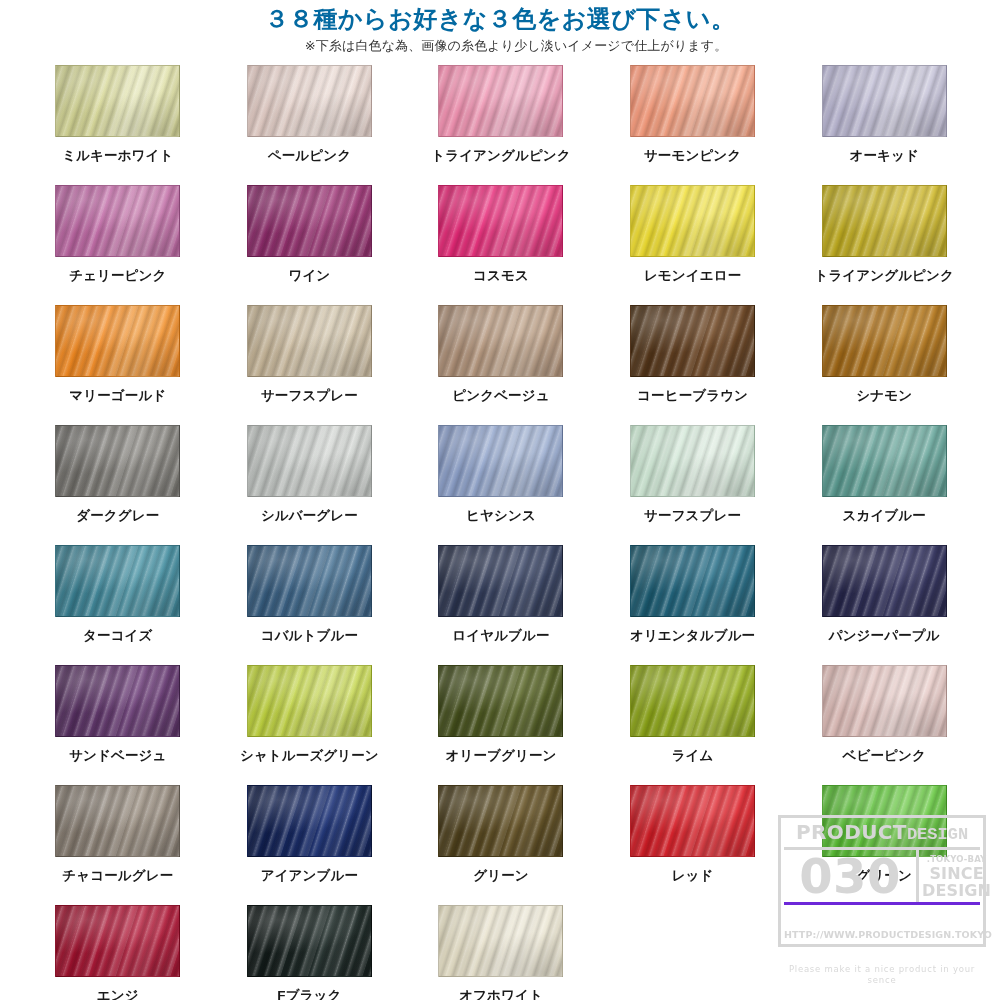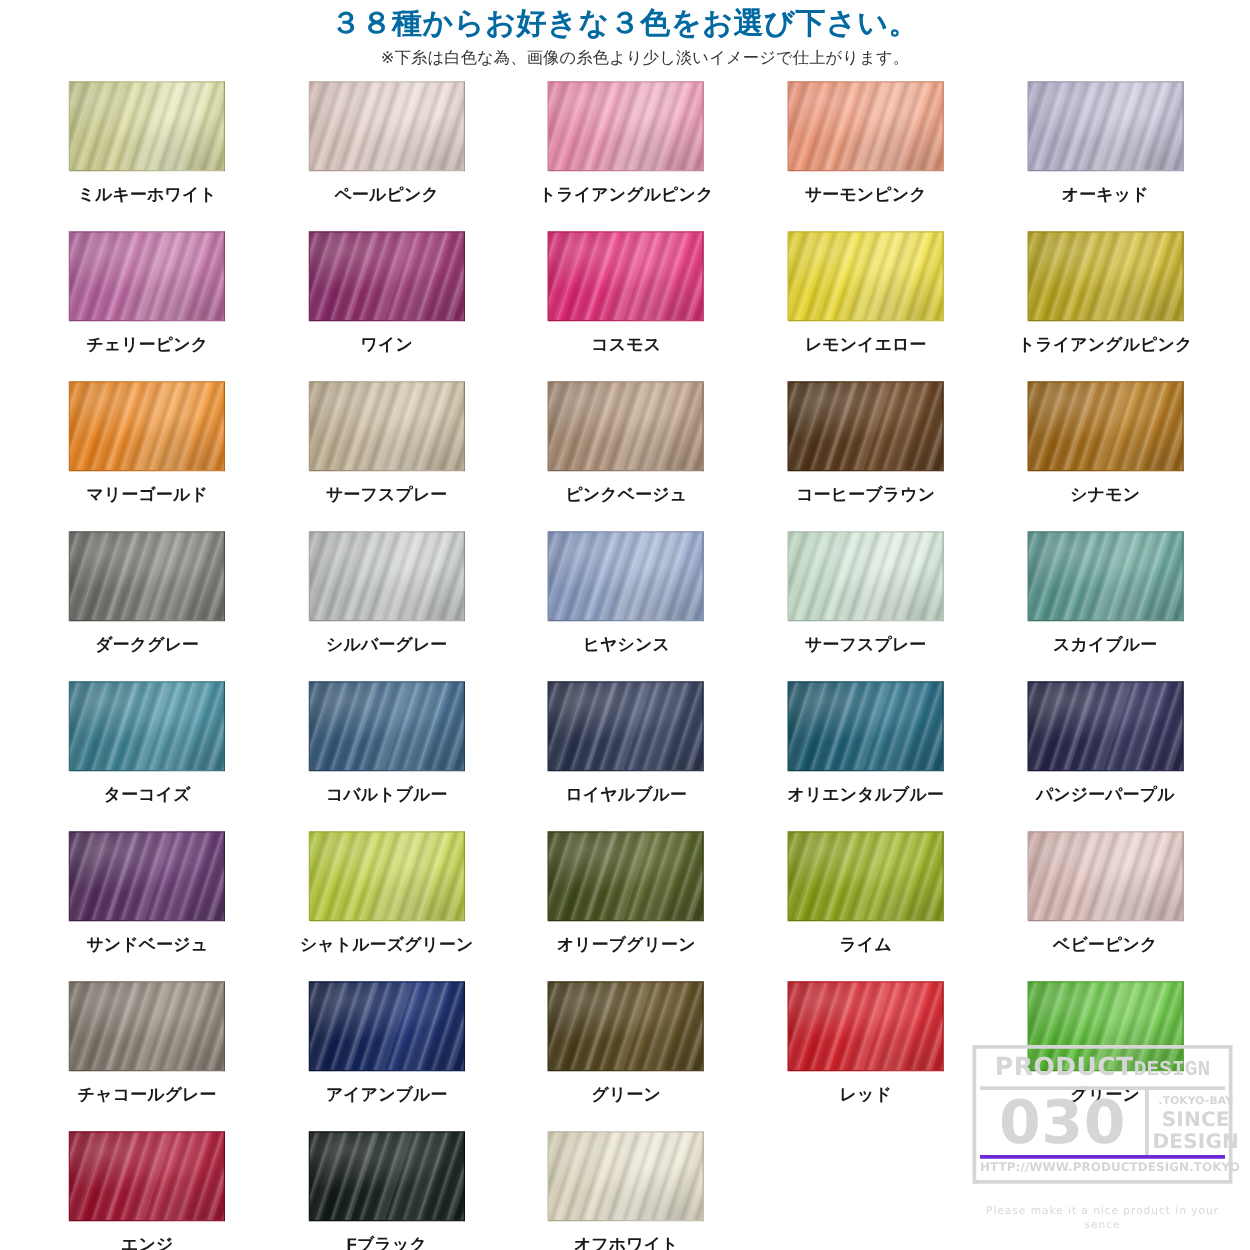--- a/index.html
+++ b/index.html
@@ -130,20 +130,21 @@
   .logo-since,.logo-heisei{
     font-family:"DejaVu Sans",sans-serif;
     font-weight:bold;font-size:16px;line-height:17px;
     color:#d6d6d6;text-align:center;letter-spacing:.01em;
   }
   .logo-url{
     font-family:"DejaVu Sans",sans-serif;
     font-weight:bold;font-size:9.5px;line-height:13px;
     color:#d6d6d6;letter-spacing:.01em;text-align:right;
     padding:1px 0 0 0;
+    margin-top:22px;
   }
   .logo-tag{
     margin-top:17px;
     font-family:"DejaVu Sans",sans-serif;
     font-size:8.5px;line-height:11px;color:#d9d9d9;
     letter-spacing:.09em;text-align:center;
   }
 </style>
 </head>
 <body>

